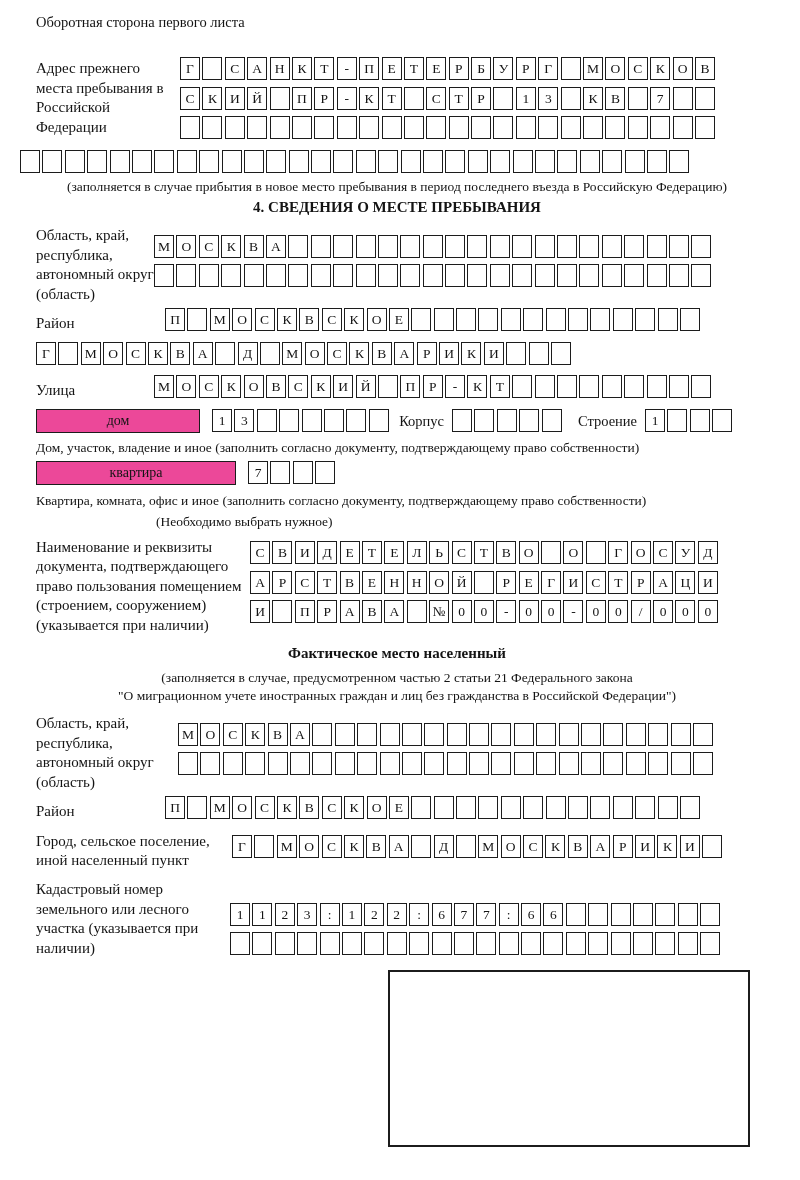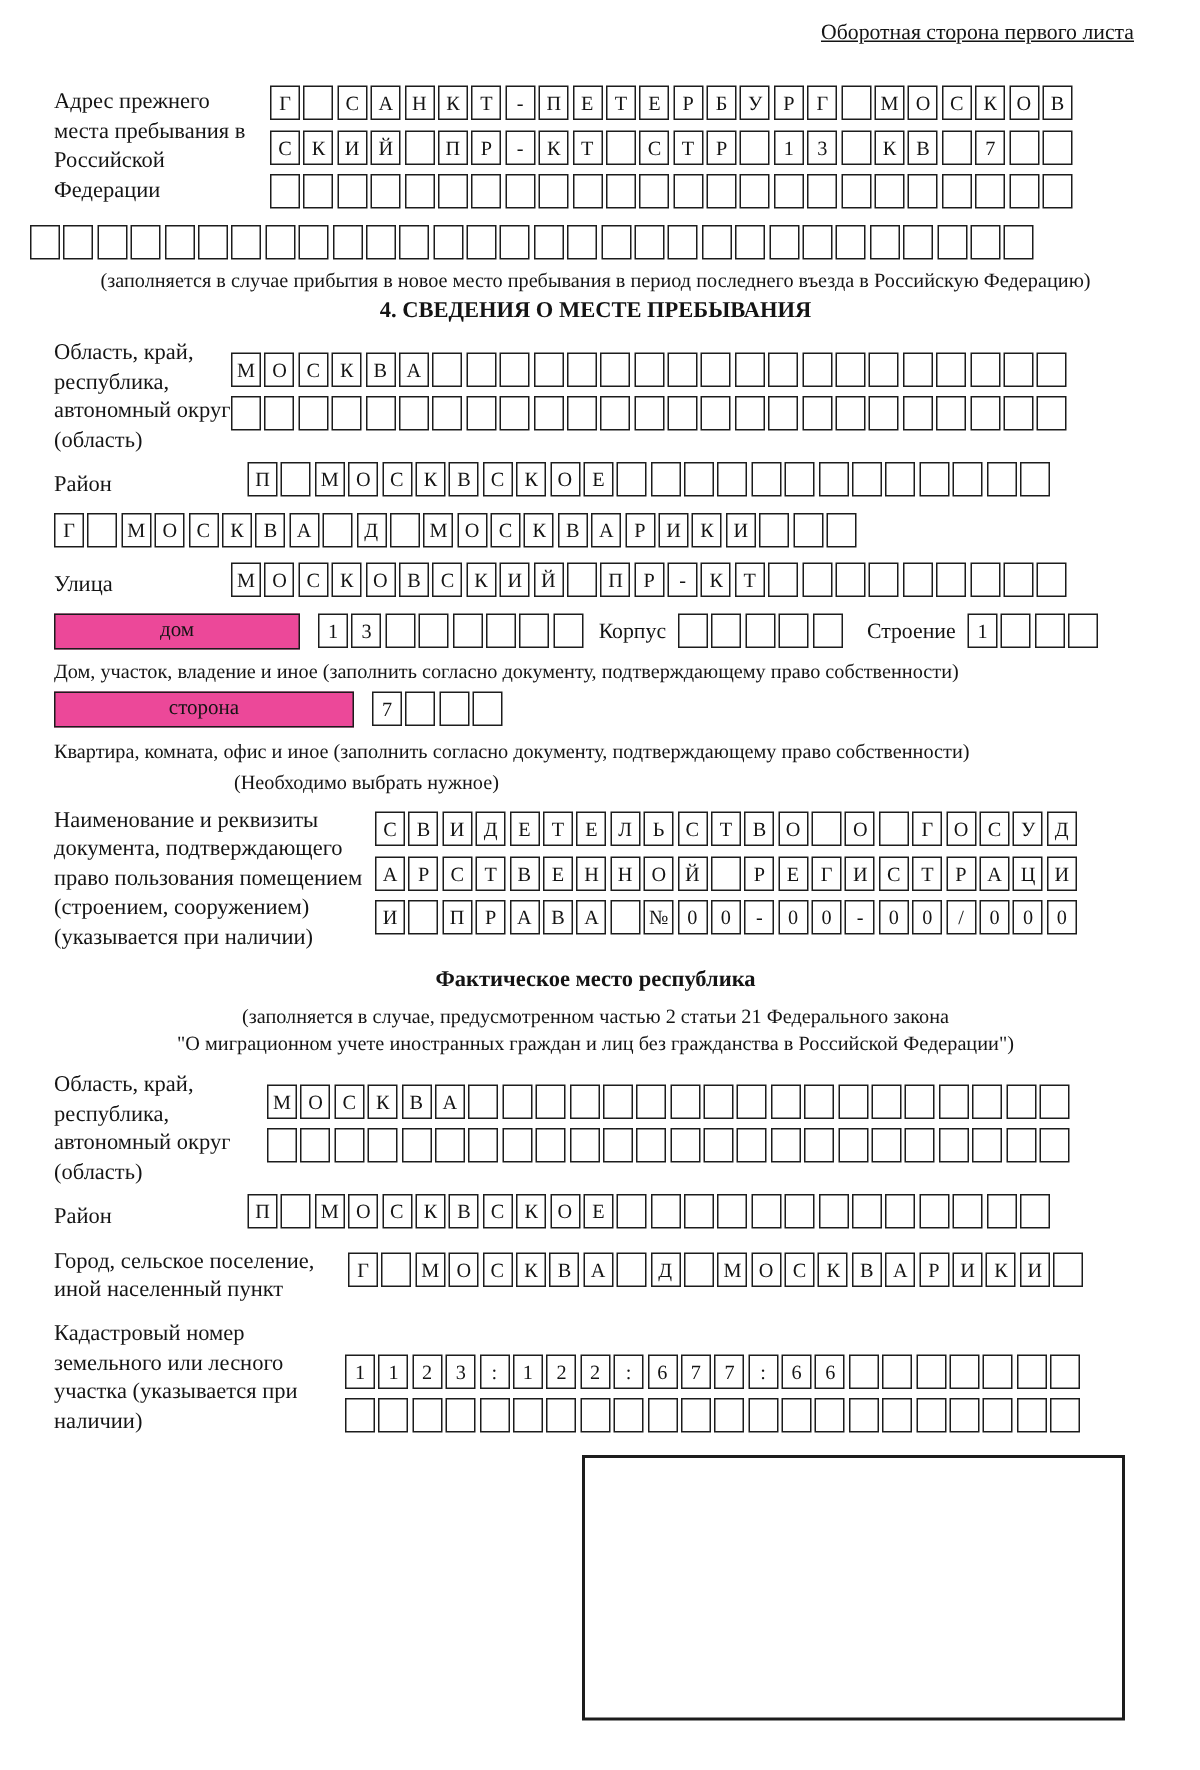--- a/index.html
+++ b/index.html
@@ -1,21 +1,21 @@
 <!DOCTYPE html>
 <html lang="ru"><head>
 <meta charset="utf-8">
 <style>
   html,body{margin:0;padding:0;background:#fff;}
   .page{
     width:800px;height:1180px;box-sizing:border-box;overflow:hidden;
     padding:14px 42px 0 36px;background:#fff;color:#141414;
     font-family:"Liberation Serif","DejaVu Serif",serif;
   }
-  .header-note{text-align:right;font-size:14.5px;margin-right:2px;text-decoration:underline;}
+  .header-note{font-size:14.5px;margin-right:2px;}
   .field{display:flex;align-items:center;margin-bottom:4px;}
   .flabel{font-size:15px;line-height:1.3;flex:0 0 auto;padding-top:2px;}
   .rows{flex:0 0 auto;}
   .cellrow{white-space:nowrap;height:24px;margin-bottom:5.5px;line-height:0;}
   .cell{
     display:inline-block;width:18px;height:21px;border:1.5px solid #1c1c1c;
     margin-right:2.4px;text-align:center;font-size:13.5px;line-height:21.5px;
     vertical-align:top;background:#fff;
   }
   .fullrow{margin-left:-16px;margin-top:0;}
@@ -92,37 +92,37 @@
 
   <div class="inline-row">
     <span class="widebox" style="width:164px">дом</span>
     <span style="display:inline-block;width:8px"></span><span class="cellrow" style="display:inline-block"><span class="cell">1</span><span class="cell">3</span><span class="cell"></span><span class="cell"></span><span class="cell"></span><span class="cell"></span><span class="cell"></span><span class="cell"></span></span>
     <span class="inline-label" style="margin:0 8px 0 4px">Корпус</span><span class="cellrow" style="display:inline-block"><span class="cell"></span><span class="cell"></span><span class="cell"></span><span class="cell"></span><span class="cell"></span></span>
     <span class="inline-label" style="margin:0 8px 0 10px">Строение</span><span class="cellrow" style="display:inline-block"><span class="cell">1</span><span class="cell"></span><span class="cell"></span><span class="cell"></span></span>
   </div>
   <div class="caption-left">Дом, участок, владение и иное (заполнить согласно документу, подтверждающему право собственности)</div>
 
   <div class="inline-row">
-    <span class="widebox" style="width:200px">сторона</span>
+    <span class="widebox" style="width:200px">квартира</span>
     <span style="display:inline-block;width:8px"></span><span class="cellrow" style="display:inline-block"><span class="cell">7</span><span class="cell"></span><span class="cell"></span><span class="cell"></span></span>
   </div>
   <div class="caption-left">Квартира, комната, офис и иное (заполнить согласно документу, подтверждающему право собственности)</div>
 
   <div class="mesto-note">(Необходимо выбрать нужное)</div>
 
   <div class="field">
     <div class="flabel" style="width:214px">Наименование и реквизиты документа, подтверждающего право пользования помещением (строением, сооружением) (указывается при наличии)</div>
     <div class="rows">
       <div class="cellrow"><span class="cell">С</span><span class="cell">В</span><span class="cell">И</span><span class="cell">Д</span><span class="cell">Е</span><span class="cell">Т</span><span class="cell">Е</span><span class="cell">Л</span><span class="cell">Ь</span><span class="cell">С</span><span class="cell">Т</span><span class="cell">В</span><span class="cell">О</span><span class="cell"></span><span class="cell">О</span><span class="cell"></span><span class="cell">Г</span><span class="cell">О</span><span class="cell">С</span><span class="cell">У</span><span class="cell">Д</span></div>
       <div class="cellrow"><span class="cell">А</span><span class="cell">Р</span><span class="cell">С</span><span class="cell">Т</span><span class="cell">В</span><span class="cell">Е</span><span class="cell">Н</span><span class="cell">Н</span><span class="cell">О</span><span class="cell">Й</span><span class="cell"></span><span class="cell">Р</span><span class="cell">Е</span><span class="cell">Г</span><span class="cell">И</span><span class="cell">С</span><span class="cell">Т</span><span class="cell">Р</span><span class="cell">А</span><span class="cell">Ц</span><span class="cell">И</span></div>
       <div class="cellrow"><span class="cell">И</span><span class="cell"></span><span class="cell">П</span><span class="cell">Р</span><span class="cell">А</span><span class="cell">В</span><span class="cell">А</span><span class="cell"></span><span class="cell">№</span><span class="cell">0</span><span class="cell">0</span><span class="cell">-</span><span class="cell">0</span><span class="cell">0</span><span class="cell">-</span><span class="cell">0</span><span class="cell">0</span><span class="cell">/</span><span class="cell">0</span><span class="cell">0</span><span class="cell">0</span></div>
     </div>
   </div>
 
-  <div class="sec-title" style="margin-top:10px">Фактическое место республика</div>
+  <div class="sec-title" style="margin-top:10px">Фактическое место населенный</div>
   <div class="sub-caption">(заполняется в случае, предусмотренном частью 2 статьи 21 Федерального закона</div>
   <div class="sub-caption" style="margin-bottom:8px">"О миграционном учете иностранных граждан и лиц без гражданства в Российской Федерации")</div>
 
   <div class="field">
     <div class="flabel" style="width:142px">Область, край, республика, автономный округ (область)</div>
     <div class="rows">
       <div class="cellrow"><span class="cell">М</span><span class="cell">О</span><span class="cell">С</span><span class="cell">К</span><span class="cell">В</span><span class="cell">А</span><span class="cell"></span><span class="cell"></span><span class="cell"></span><span class="cell"></span><span class="cell"></span><span class="cell"></span><span class="cell"></span><span class="cell"></span><span class="cell"></span><span class="cell"></span><span class="cell"></span><span class="cell"></span><span class="cell"></span><span class="cell"></span><span class="cell"></span><span class="cell"></span><span class="cell"></span><span class="cell"></span></div>
       <div class="cellrow"><span class="cell"></span><span class="cell"></span><span class="cell"></span><span class="cell"></span><span class="cell"></span><span class="cell"></span><span class="cell"></span><span class="cell"></span><span class="cell"></span><span class="cell"></span><span class="cell"></span><span class="cell"></span><span class="cell"></span><span class="cell"></span><span class="cell"></span><span class="cell"></span><span class="cell"></span><span class="cell"></span><span class="cell"></span><span class="cell"></span><span class="cell"></span><span class="cell"></span><span class="cell"></span><span class="cell"></span></div>
     </div>
   </div>

